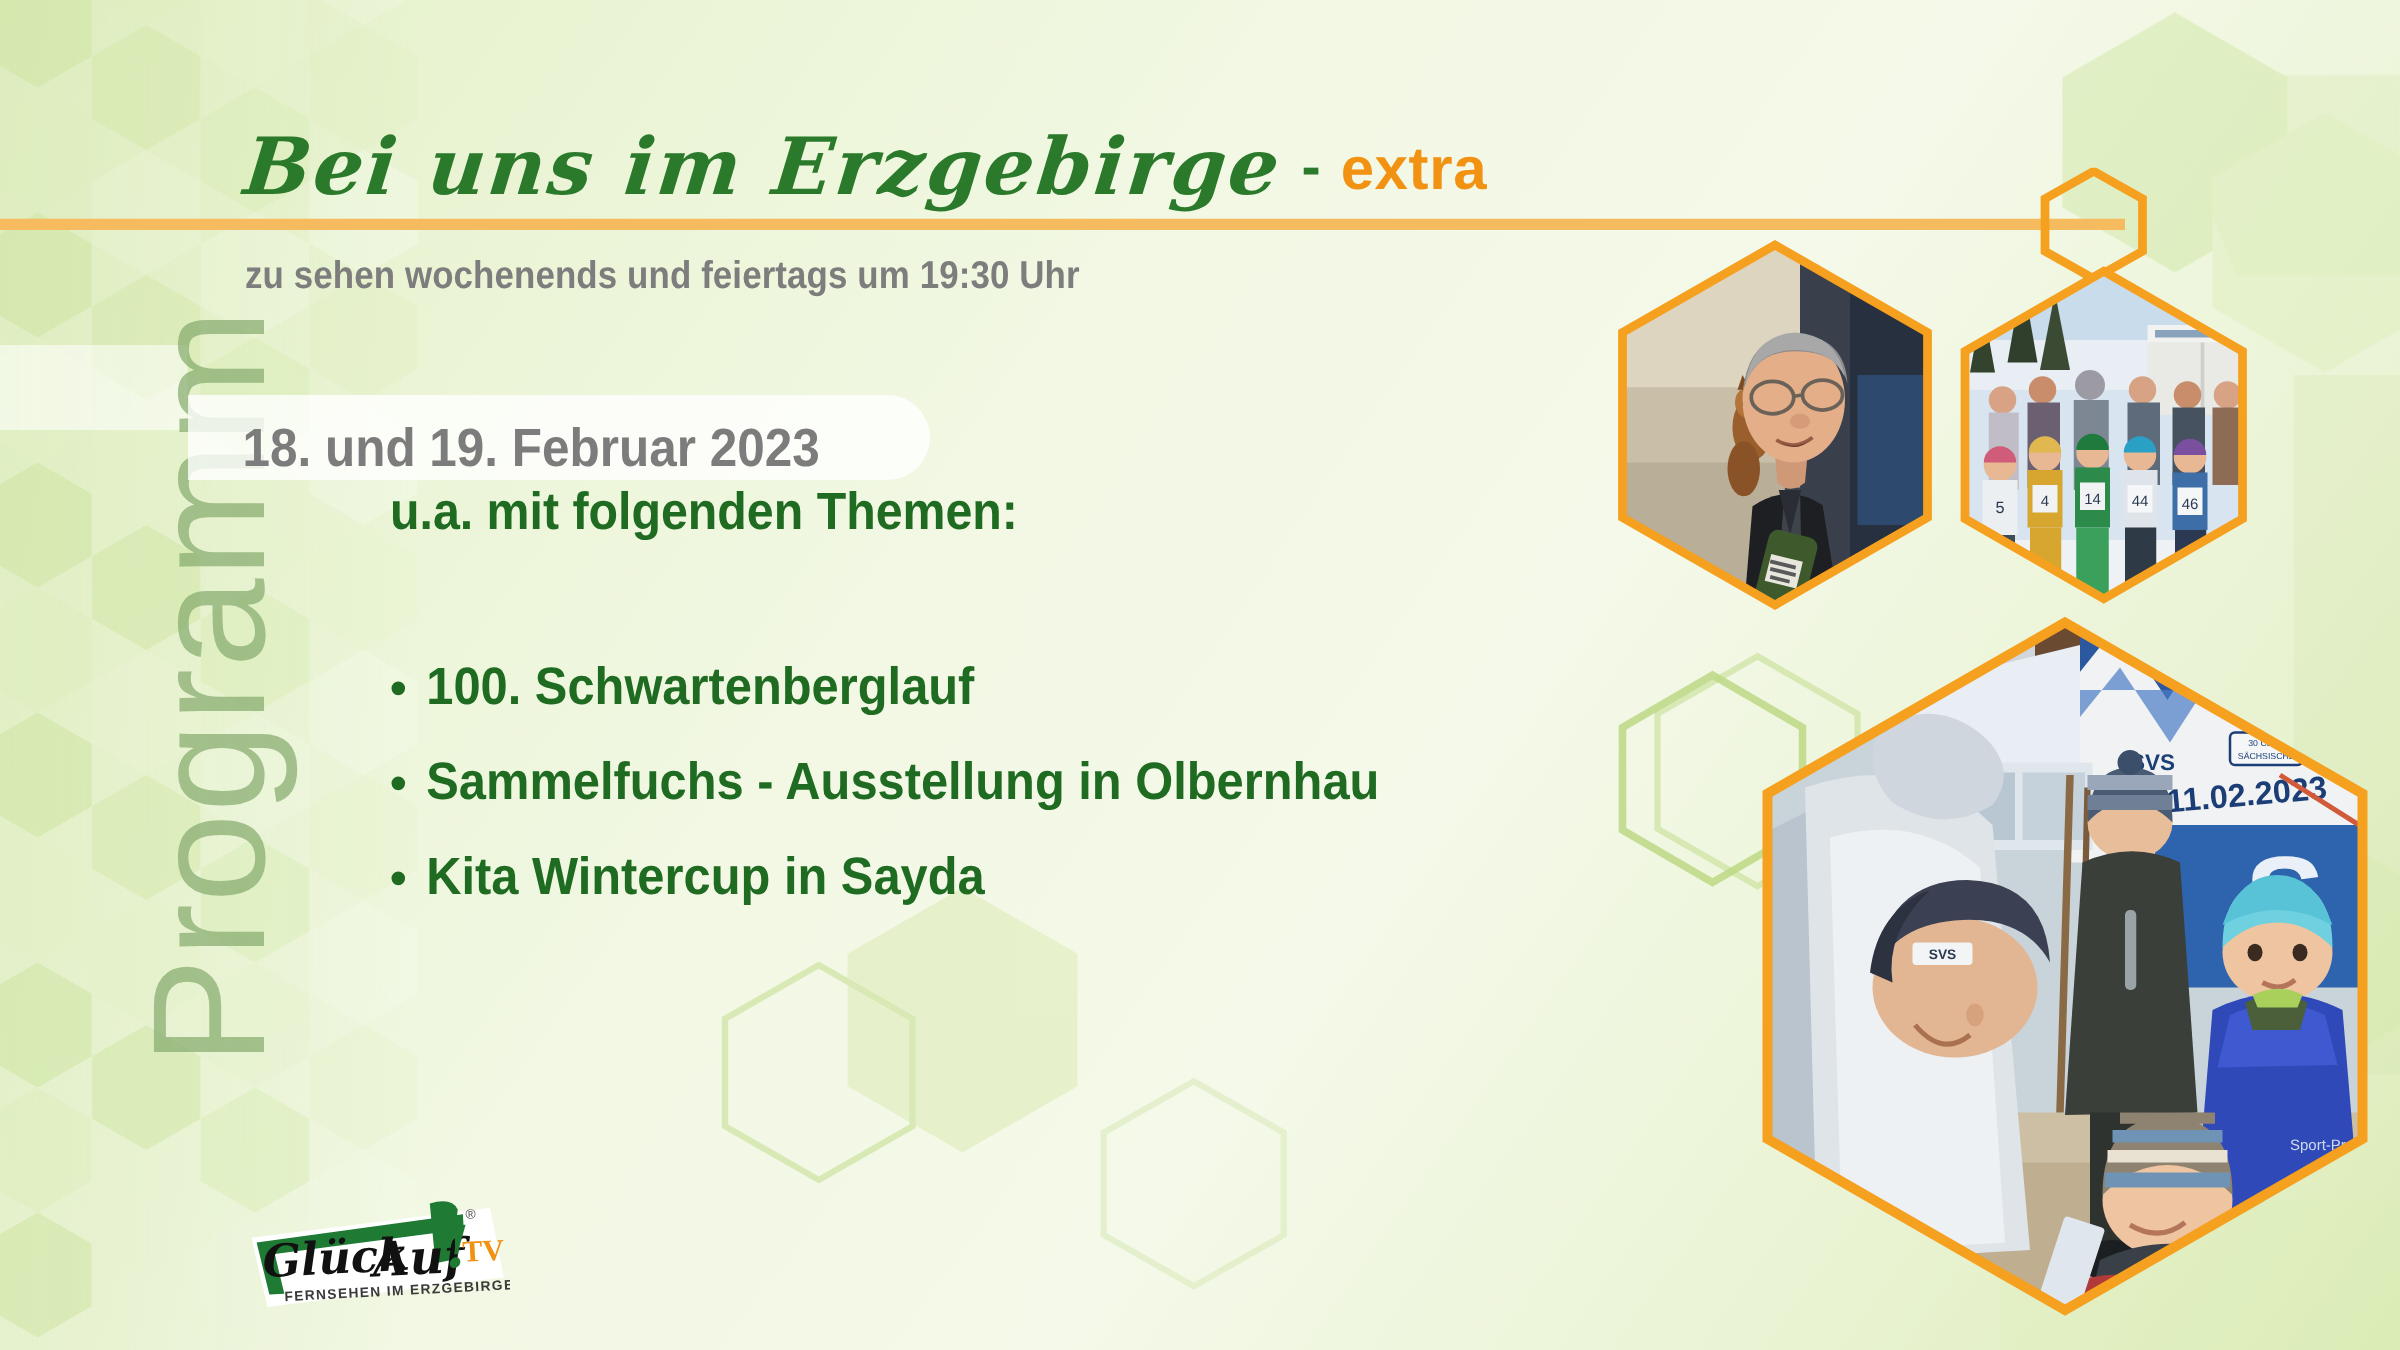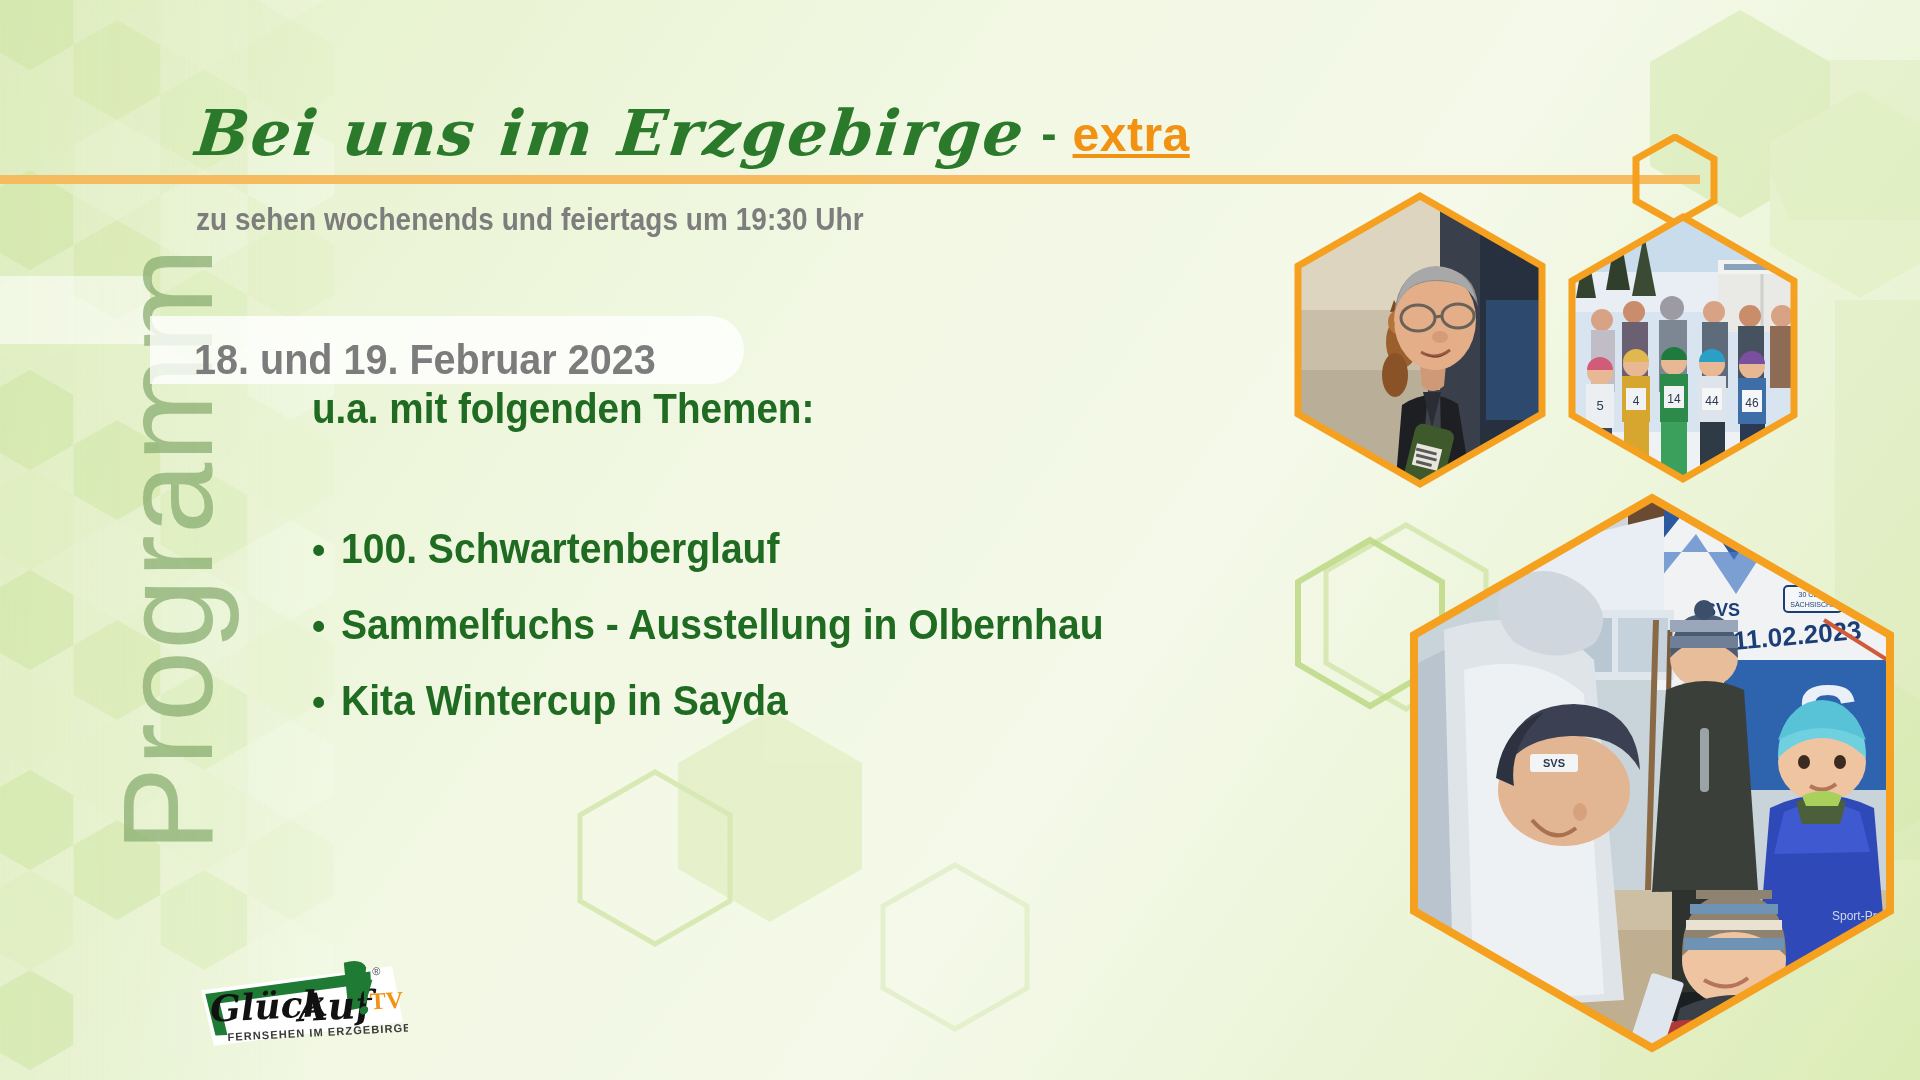--- a/index.html
+++ b/index.html
@@ -92,21 +92,20 @@
     top: -6px;
   }
   .headline .extra {
     font-family: "Liberation Sans", sans-serif;
     font-weight: 700;
     font-size: 48px;
     color: #f29213;
     letter-spacing: .5px;
     position: relative;
     top: -4px;
-    text-decoration: underline;
   }
 
   .rule {
     position: absolute;
     left: 0;
     top: 175px;
     width: 1700px;
     height: 9px;
     background: #f6bb5e;
     z-index: 4;

